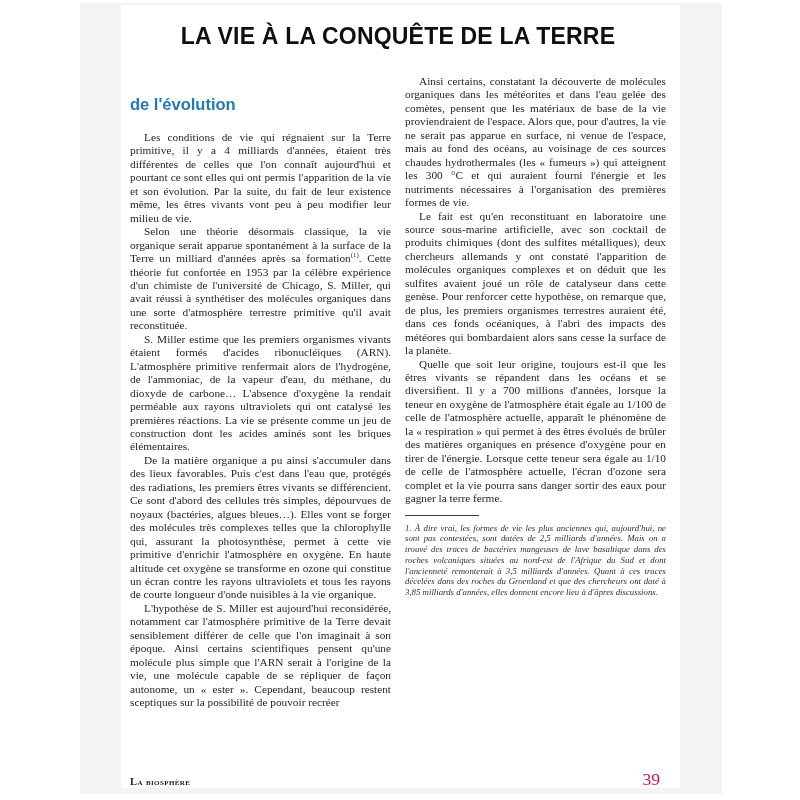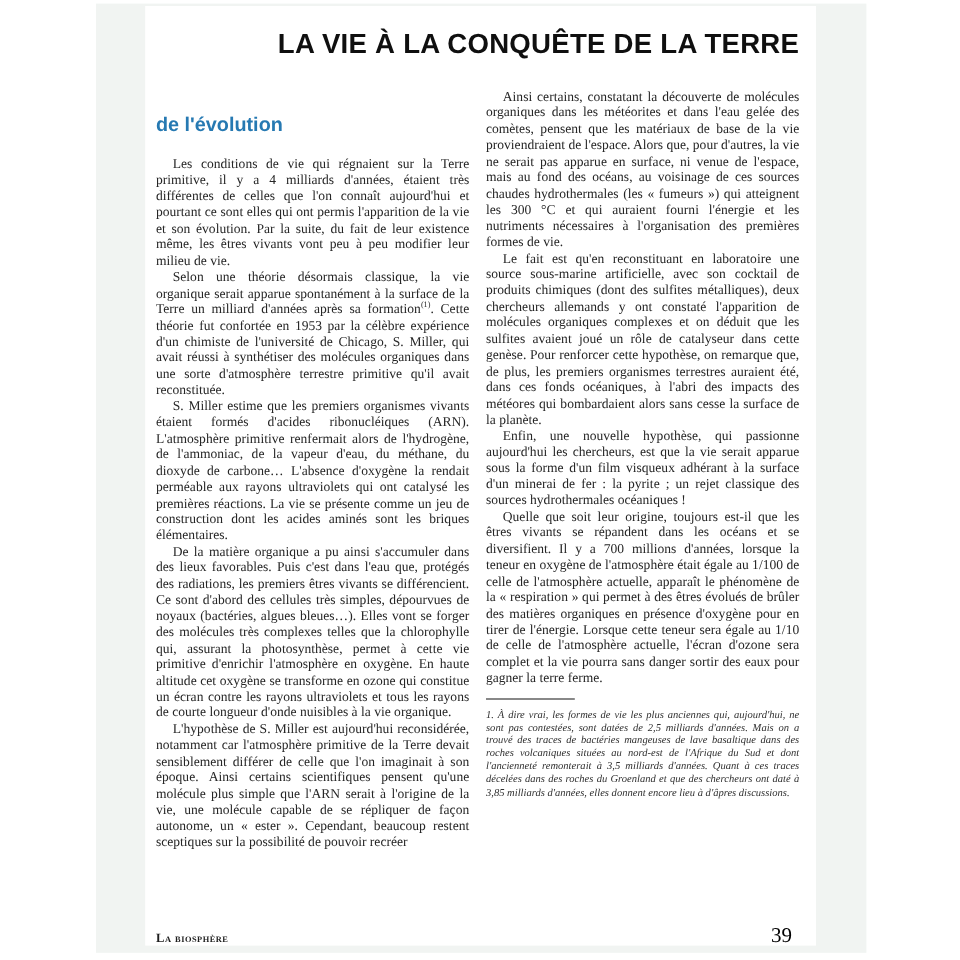--- a/index.html
+++ b/index.html
@@ -30,21 +30,21 @@
     position: absolute;
     left: 9px;
     top: 18px;
     width: 536px;
   }
   .doc-title {
     font-family: "Liberation Sans", sans-serif;
     font-weight: 700;
     font-size: 23px;
     letter-spacing: 0.2px;
-    text-align: right;
+    text-align: center;
     color: #0f0f0f;
     margin: 0 0 25px 0;
   }
   .columns {
     display: flex;
     gap: 14px;
   }
   .col {
     width: 261px;
   }
@@ -95,21 +95,21 @@
   }
   .footer-label {
     font-variant: small-caps;
     font-weight: 700;
     font-size: 10.5px;
     letter-spacing: 0.4px;
     color: #1d1d1d;
   }
   .page-number {
     font-size: 17.5px;
-    color: #000000;
+    color: #be185d;
   }
 </style>
 </head>
 <body>
 
 <div class="scan-page">
   <div class="sheet">
 
     <div class="content">
 
@@ -125,21 +125,20 @@
           <p class="body indent">Les conditions de vie qui régnaient sur la Terre primitive, il y a 4 milliards d'années, étaient très différentes de celles que l'on connaît aujourd'hui et pourtant ce sont elles qui ont permis l'apparition de la vie et son évolution. Par la suite, du fait de leur existence même, les êtres vivants vont peu à peu modifier leur milieu de vie.</p>
           <p class="body indent"><span>Selon une théorie désormais classique, la vie organique serait apparue spontanément à la surface de la Terre un milliard d'années après sa formation</span><sup class="fn-marker">(1)</sup><span>. Cette théorie fut confortée en 1953 par la célèbre expérience d'un chimiste de l'université de Chicago, S. Miller, qui avait réussi à synthétiser des molécules organiques dans une sorte d'atmosphère terrestre primitive qu'il avait reconstituée.</span></p>
           <p class="body indent">S. Miller estime que les premiers organismes vivants étaient formés d'acides ribonucléiques (ARN). L'atmosphère primitive renfermait alors de l'hydrogène, de l'ammoniac, de la vapeur d'eau, du méthane, du dioxyde de carbone… L'absence d'oxygène la rendait perméable aux rayons ultraviolets qui ont catalysé les premières réactions. La vie se présente comme un jeu de construction dont les acides aminés sont les briques élémentaires.</p>
           <p class="body indent">De la matière organique a pu ainsi s'accumuler dans des lieux favorables. Puis c'est dans l'eau que, protégés des radiations, les premiers êtres vivants se différencient. Ce sont d'abord des cellules très simples, dépourvues de noyaux (bactéries, algues bleues…). Elles vont se forger des molécules très complexes telles que la chlorophylle qui, assurant la photosynthèse, permet à cette vie primitive d'enrichir l'atmosphère en oxygène. En haute altitude cet oxygène se transforme en ozone qui constitue un écran contre les rayons ultraviolets et tous les rayons de courte longueur d'onde nuisibles à la vie organique.</p>
           <p class="body indent">L'hypothèse de S. Miller est aujourd'hui reconsidérée, notamment car l'atmosphère primitive de la Terre devait sensiblement différer de celle que l'on imaginait à son époque. Ainsi certains scientifiques pensent qu'une molécule plus simple que l'ARN serait à l'origine de la vie, une molécule capable de se répliquer de façon autonome, un « ester ». Cependant, beaucoup restent sceptiques sur la possibilité de pouvoir recréer</p>
         </div>
 
         <div class="col">
           <p class="body indent">Ainsi certains, constatant la découverte de molécules organiques dans les météorites et dans l'eau gelée des comètes, pensent que les matériaux de base de la vie proviendraient de l'espace. Alors que, pour d'autres, la vie ne serait pas apparue en surface, ni venue de l'espace, mais au fond des océans, au voisinage de ces sources chaudes hydrothermales (les « fumeurs ») qui atteignent les 300 °C et qui auraient fourni l'énergie et les nutriments nécessaires à l'organisation des premières formes de vie.</p>
           <p class="body indent">Le fait est qu'en reconstituant en laboratoire une source sous-marine artificielle, avec son cocktail de produits chimiques (dont des sulfites métalliques), deux chercheurs allemands y ont constaté l'apparition de molécules organiques complexes et on déduit que les sulfites avaient joué un rôle de catalyseur dans cette genèse. Pour renforcer cette hypothèse, on remarque que, de plus, les premiers organismes terrestres auraient été, dans ces fonds océaniques, à l'abri des impacts des météores qui bombardaient alors sans cesse la surface de la planète.</p>
-          <p class="body indent">Enfin, une nouvelle hypothèse, qui passionne aujourd'hui les chercheurs, est que la vie serait apparue sous la forme d'un film visqueux adhérant à la surface d'un minerai de fer : la pyrite ; un rejet classique des sources hydrothermales océaniques !</p>
           <p class="body indent">Quelle que soit leur origine, toujours est-il que les êtres vivants se répandent dans les océans et se diversifient. Il y a 700 millions d'années, lorsque la teneur en oxygène de l'atmosphère était égale au 1/100 de celle de l'atmosphère actuelle, apparaît le phénomène de la « respiration » qui permet à des êtres évolués de brûler des matières organiques en présence d'oxygène pour en tirer de l'énergie. Lorsque cette teneur sera égale au 1/10 de celle de l'atmosphère actuelle, l'écran d'ozone sera complet et la vie pourra sans danger sortir des eaux pour gagner la terre ferme.</p>
           <div class="footnote-rule"></div>
           <p class="footnote">1. À dire vrai, les formes de vie les plus anciennes qui, aujourd'hui, ne sont pas contestées, sont datées de 2,5 milliards d'années. Mais on a trouvé des traces de bactéries mangeuses de lave basaltique dans des roches volcaniques situées au nord-est de l'Afrique du Sud et dont l'ancienneté remonterait à 3,5 milliards d'années. Quant à ces traces décelées dans des roches du Groenland et que des chercheurs ont daté à 3,85 milliards d'années, elles donnent encore lieu à d'âpres discussions.</p>
         </div>
 
       </div>
     </div>
 
     <div class="footer-row">
       <span class="footer-label">La biosphère</span>

